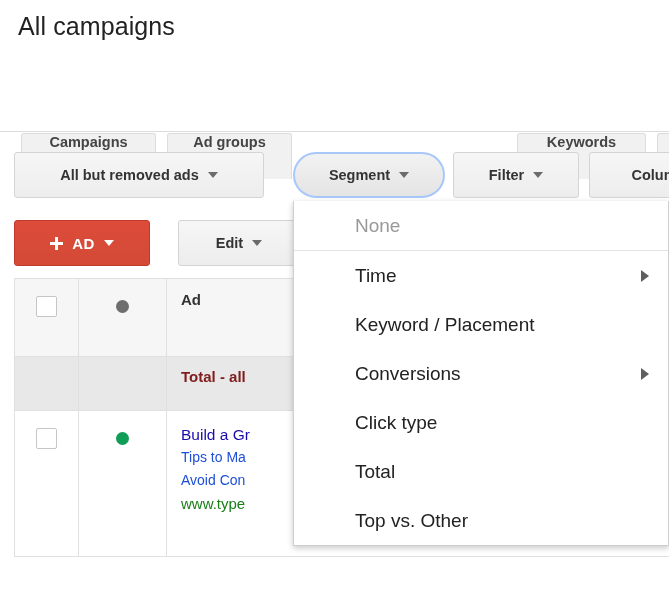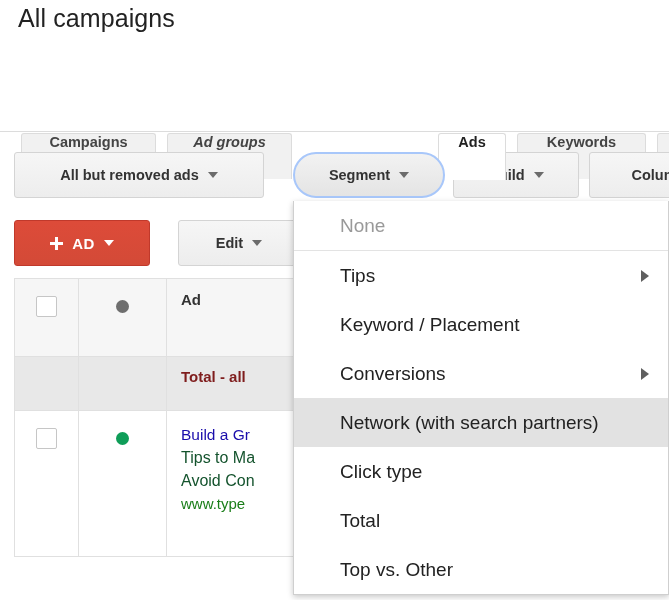--- a/index.html
+++ b/index.html
@@ -19,21 +19,21 @@
     position: relative;
     width: 669px;
     height: 600px;
     overflow: hidden;
   }
 
   
   .page-title {
     position: absolute;
     left: 18px;
-    top: 4px;
+    top: 12px;
     font-size: 25px;
     font-weight: 400;
     color: #222222;
     letter-spacing: 0.1px;
     white-space: nowrap;
   }
 
   
   .tabstrip {
     position: absolute;
@@ -204,22 +204,22 @@
     margin-top: -1px;
   }
   .ad-block { line-height: 23px; }
   .ad-head {
     font-size: 15.5px;
     color: #1a0dab;
     white-space: nowrap;
     cursor: pointer;
   }
   .ad-line {
-    font-size: 16px;
-    color: #14532d;
+    font-size: 14px;
+    color: #1d4ed8;
     white-space: nowrap;
   }
   .ad-url {
     font-size: 15px;
     color: #1a7e19;
     white-space: nowrap;
   }
 
   
   .menu {
@@ -239,20 +239,21 @@
     position: relative;
     height: 49px;
     display: flex;
     align-items: center;
     padding-left: 46px;
     padding-right: 18px;
     font-size: 19px;
     color: #222222;
     white-space: nowrap;
     cursor: pointer;
+    margin-left: 15px;
   }
   .menu-item.disabled { color: #999999; cursor: default; }
   .menu-item.highlight { background: #e2e2e2; }
   .menu-sep {
     height: 1px;
     background: #e3e3e3;
     margin: 0;
   }
   .submenu-arrow {
     position: absolute;
@@ -273,49 +274,46 @@
 
   <div class="page-title">All campaigns</div>
 
   <div class="tabstrip">
     <div class="tabstrip-base"></div>
 
     <div class="tab" style="left:21px; width:135px;">
       <span>Campaigns</span>
     </div>
 
-    <div class="tab" style="left:167px; width:125px;font-style:italic;">
+    <div class="tab" style="left:167px; width:125px;">
       <span>Ad groups</span>
     </div>
 
 
-    <div class="tab active" style="left:438px; width:68px;">
-      <span>Ads</span>
-    </div>
 
     <div class="tab" style="left:517px; width:129px;">
       <span>Keywords</span>
     </div>
 
     <div class="tab" style="left:657px; width:70px;"></div>
   </div>
 
   <div class="toolbar-row row1">
     <div class="btn" style="left:14px; width:250px;">
       <span>All but removed ads</span>
       <span class="caret"></span>
     </div>
 
     <div class="btn focused" style="left:293px; width:152px;border-radius:23px;">
       <span>Segment</span>
       <span class="caret"></span>
     </div>
 
     <div class="btn" style="left:453px; width:126px;">
-      <span>Build</span>
+      <span>Filter</span>
       <span class="caret"></span>
     </div>
 
     <div class="btn" style="left:589px; width:130px;">
       <span>Colum</span>
     </div>
   </div>
 
   <div class="toolbar-row row2">
     <div class="btn primary" style="left:14px; width:136px;">
@@ -372,36 +370,33 @@
   </div>
 
   <div class="menu">
 
     <div class="menu-item disabled">
       <span>None</span>
     </div>
     <div class="menu-sep"></div>
 
     <div class="menu-item">
-      <span>Tips</span>
+      <span>Time</span>
       <span class="submenu-arrow"></span>
     </div>
 
     <div class="menu-item">
       <span>Keyword / Placement</span>
     </div>
 
     <div class="menu-item">
       <span>Conversions</span>
       <span class="submenu-arrow"></span>
     </div>
 
-    <div class="menu-item highlight">
-      <span>Network (with search partners)</span>
-    </div>
 
     <div class="menu-item">
       <span>Click type</span>
     </div>
 
     <div class="menu-item">
       <span>Total</span>
     </div>
 
     <div class="menu-item">

